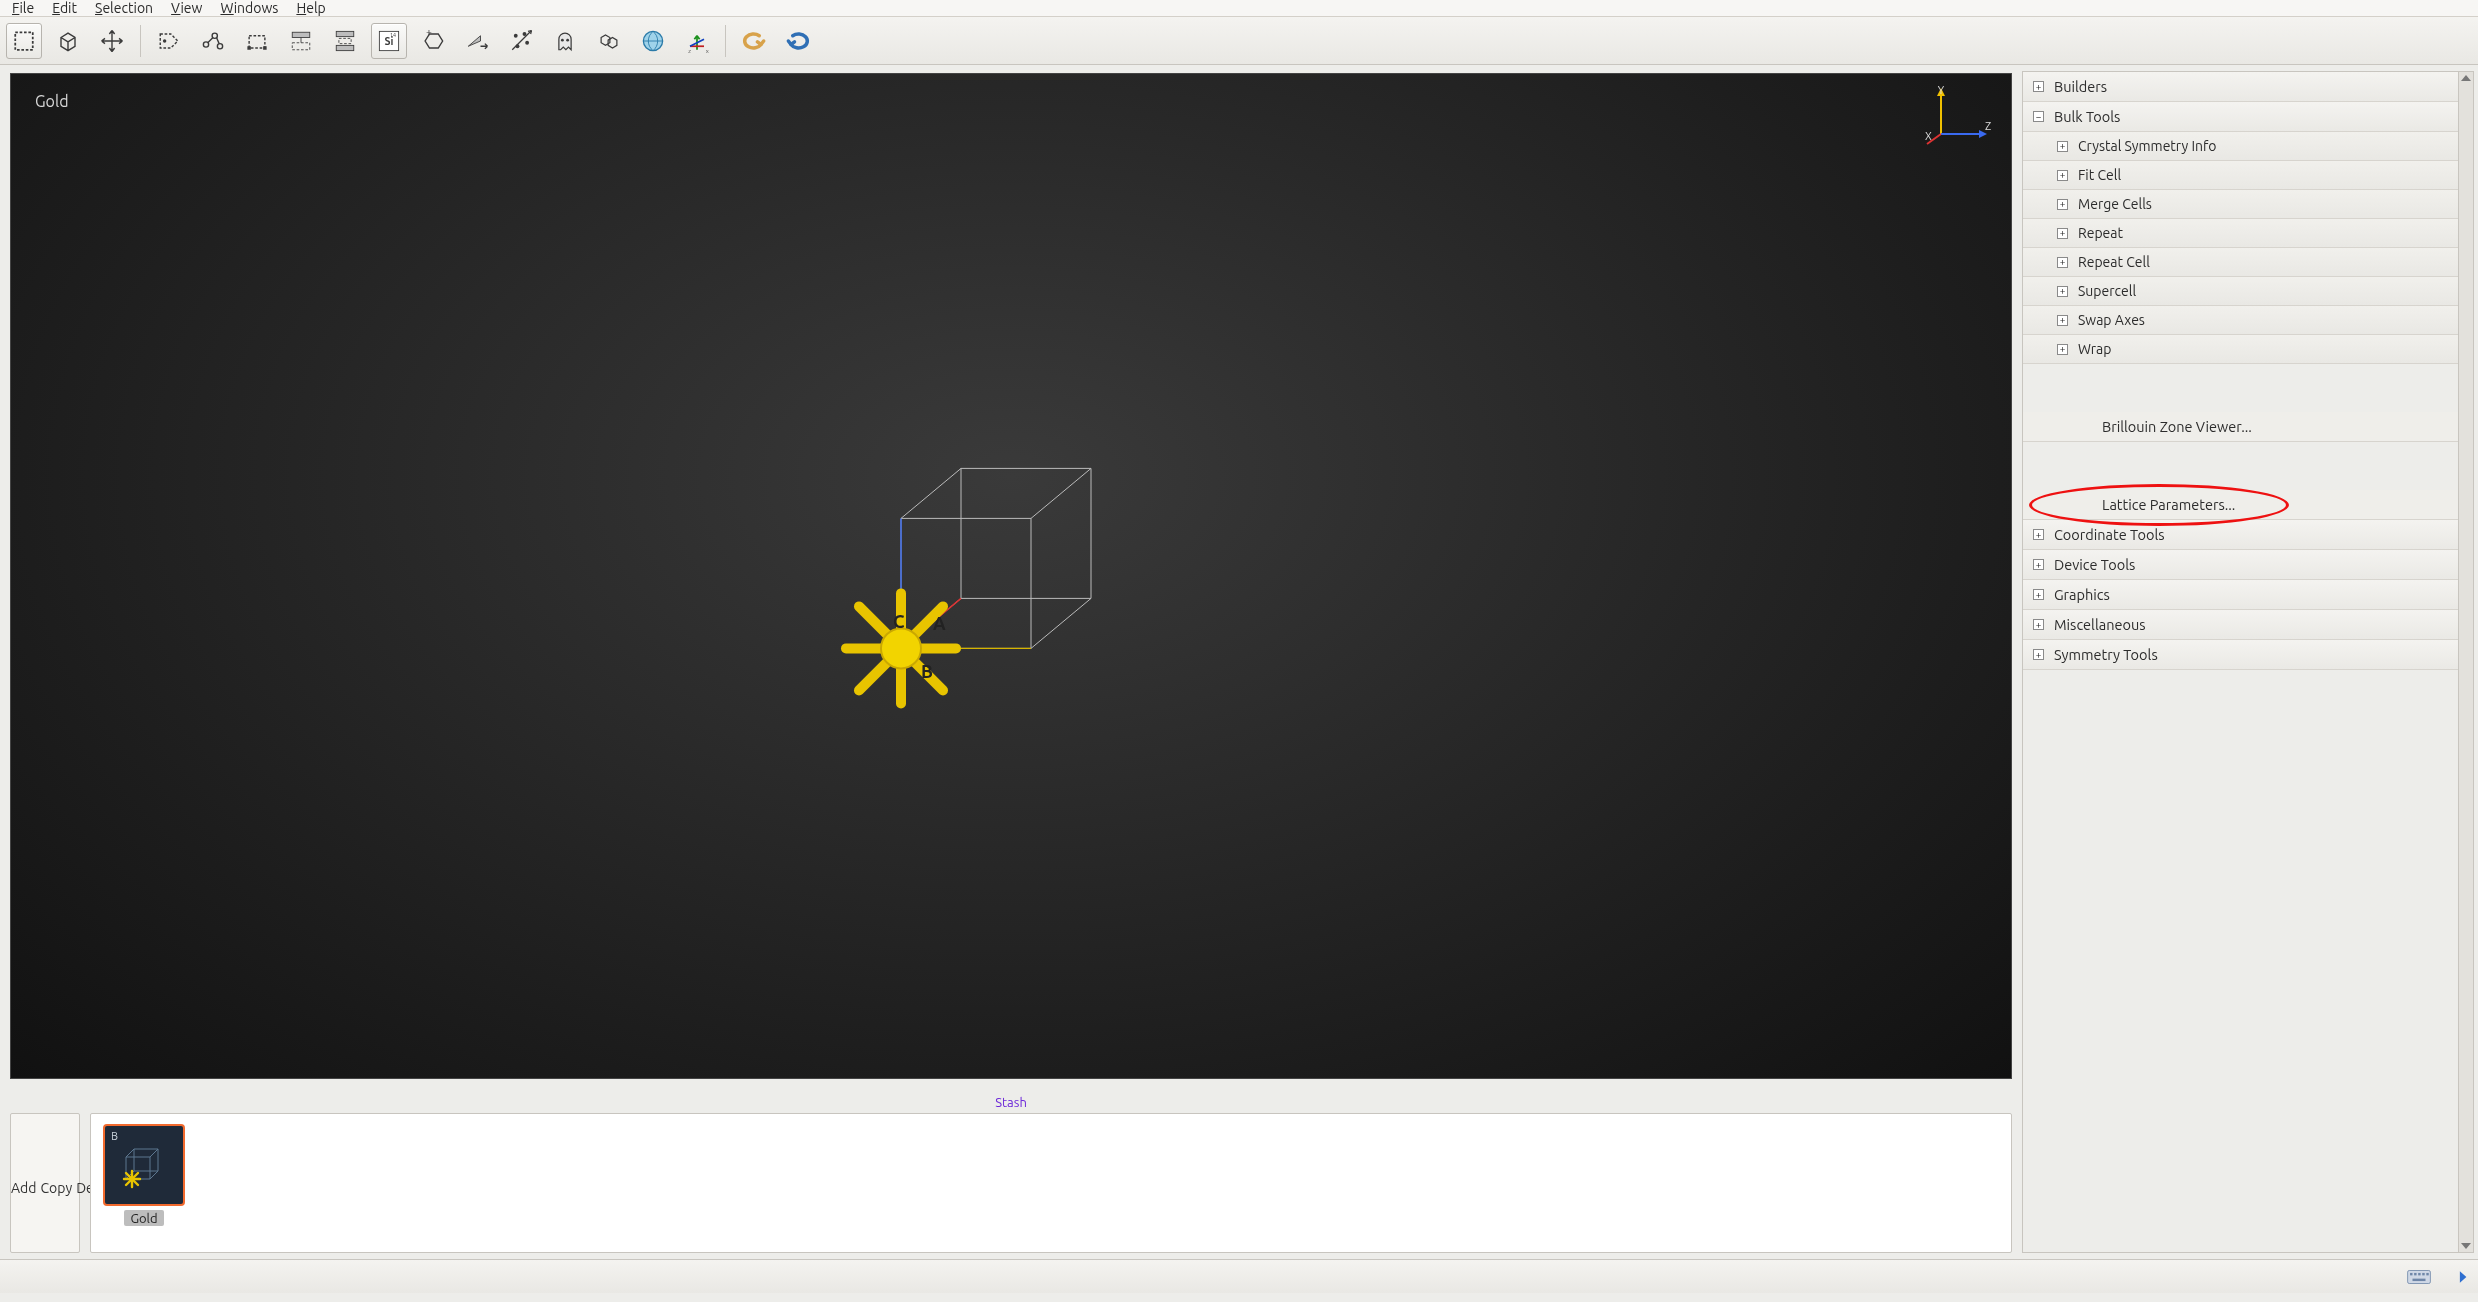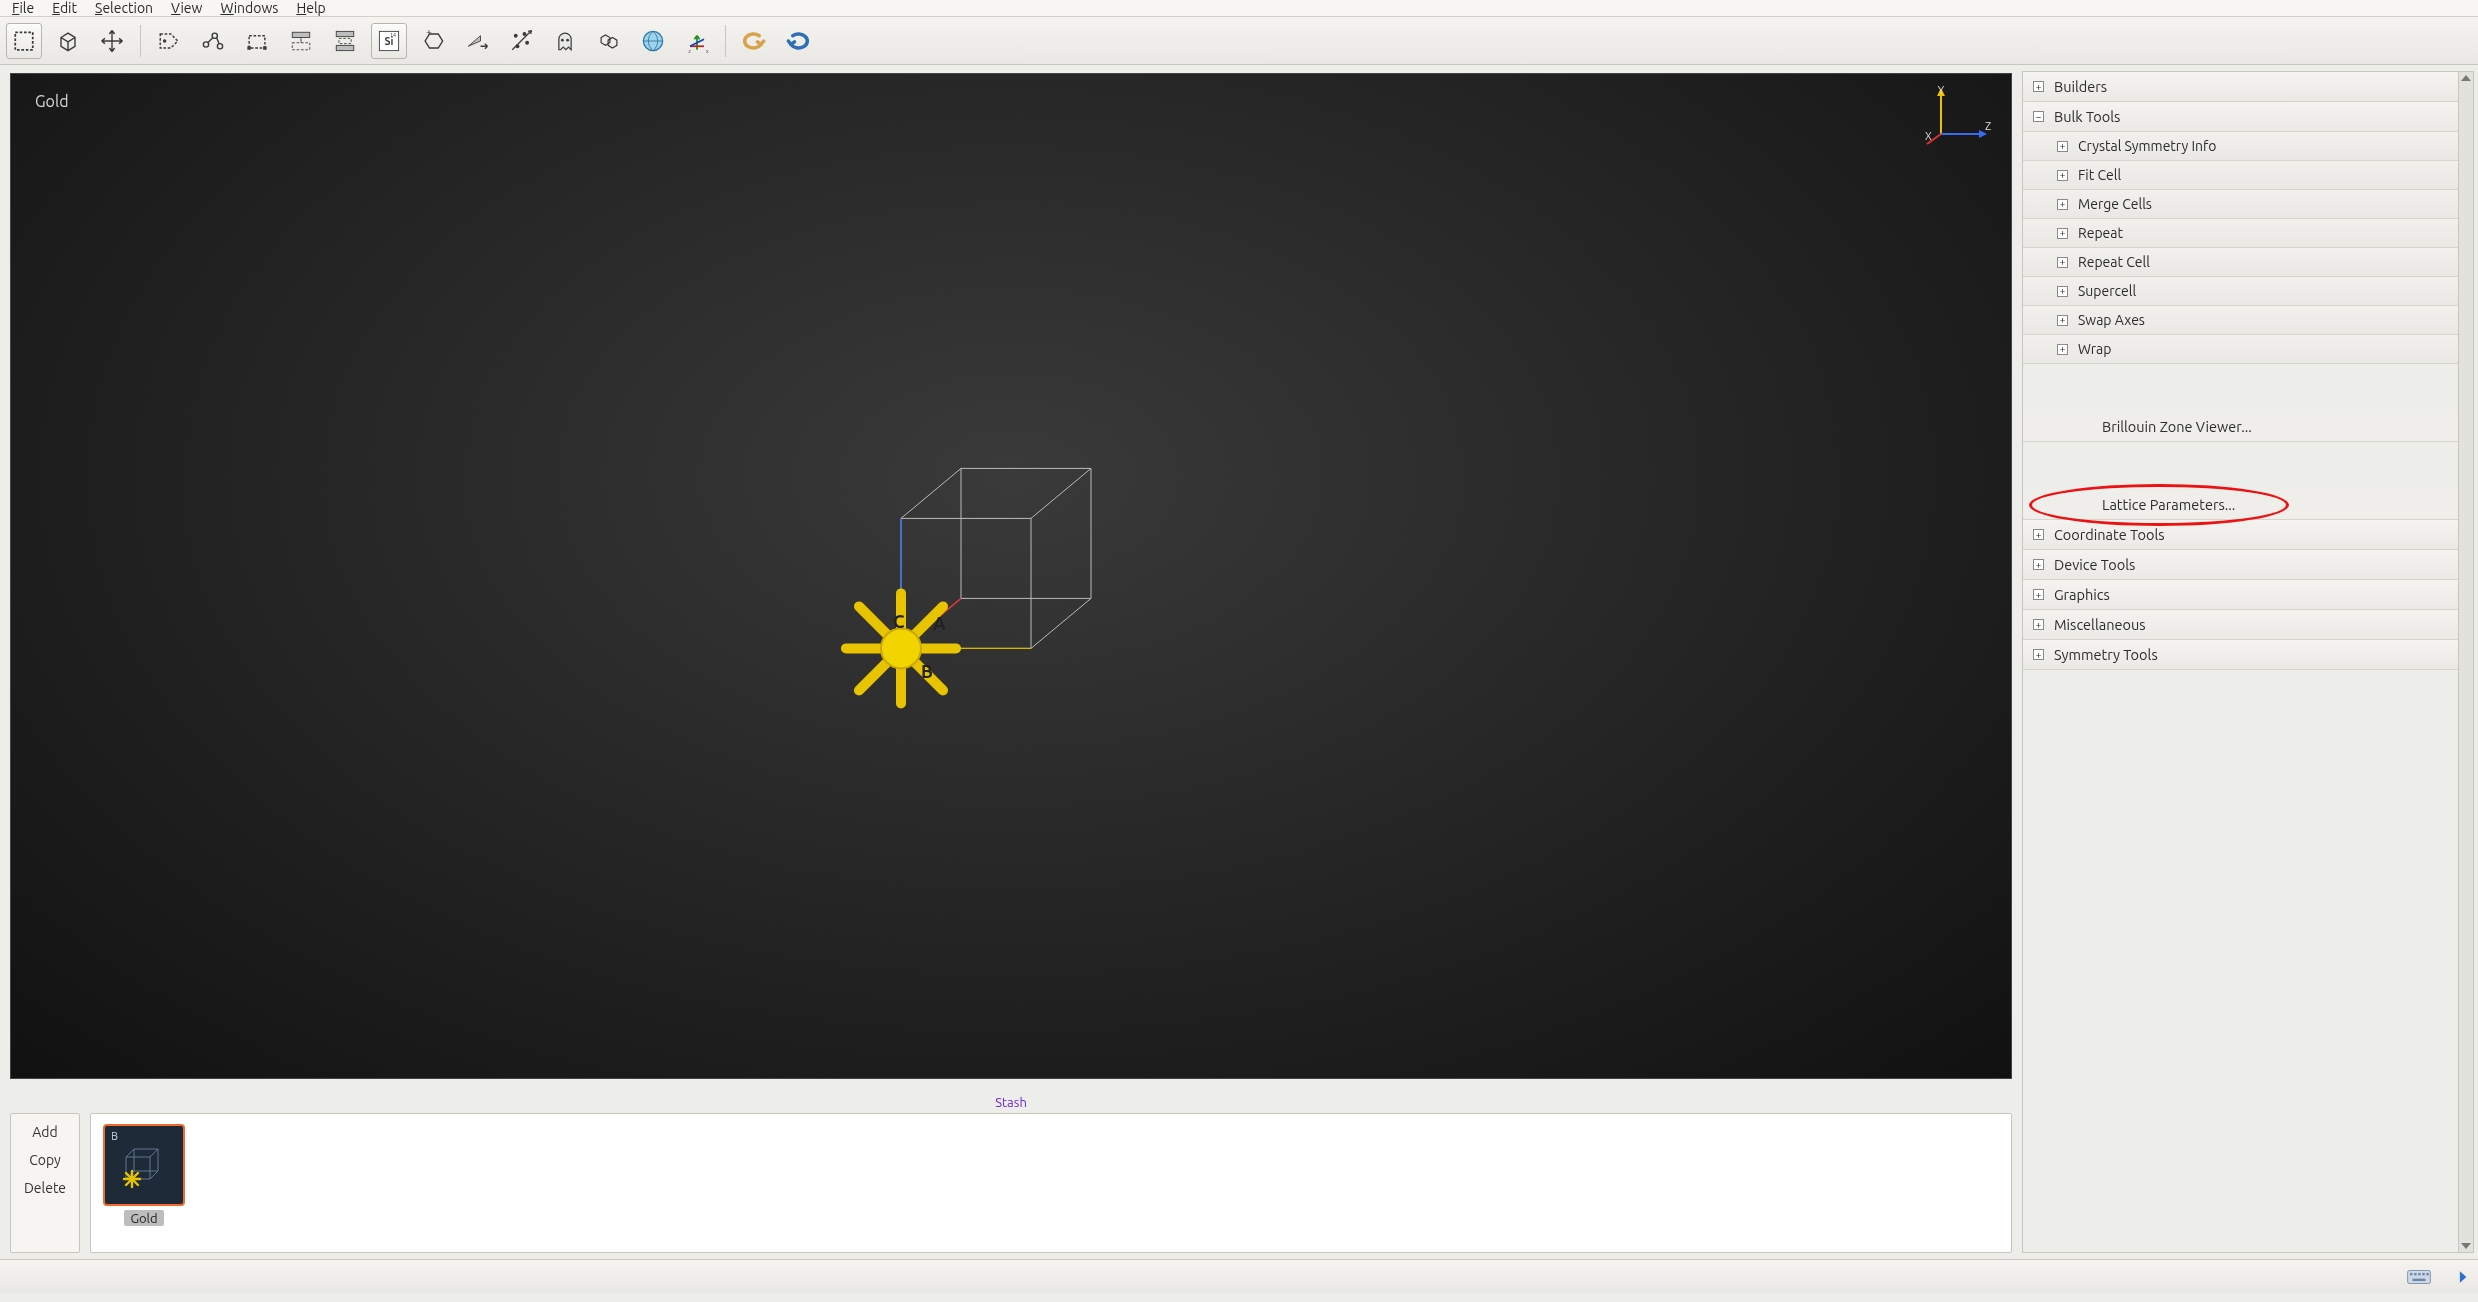--- a/index.html
+++ b/index.html
@@ -48,22 +48,22 @@
     position: absolute; top: 18px; left: 24px; color: #d7d7d7; font-size: 16px;
   }
   .axis-gizmo { position: absolute; top: 10px; right: 20px; width: 70px; height: 70px; }
   .viewport svg.scene { position:absolute; left:50%; top:50%; transform:translate(-50%,-52%); }
 
   
   .stash-label { text-align:center; font-size:13px; color:#6d28d9; margin-top:12px; }
   .stash-row { display:flex; gap:10px; height: 140px; }
   .stash-buttons {
     width: 70px; border:1px solid #c8c5bf; background:#f6f5f2; border-radius:2px;
-    display:flex; flex-direction:column; align-items:center; justify-content:flex-start;
-    padding-top:10px; gap:12px; font-size:14px; color:#333;
+    display:flex; flex-direction:row; align-items:center; justify-content:flex-start;
+    padding-top:10px; gap:4px; font-size:14px; color:#333;
   }
   .stash-buttons div { cursor: default; }
   .stash-canvas {
     flex:1; border:1px solid #c8c5bf; background:#ffffff; border-radius:2px;
     display:flex; align-items:flex-start; padding:10px; gap:10px;
   }
   .stash-item { width:86px; display:flex; flex-direction:column; align-items:center; gap:4px; }
   .stash-thumb {
     width:82px; height:82px; background:#1f2a39; border:2px solid #f26a2e; border-radius:4px;
     position:relative;

